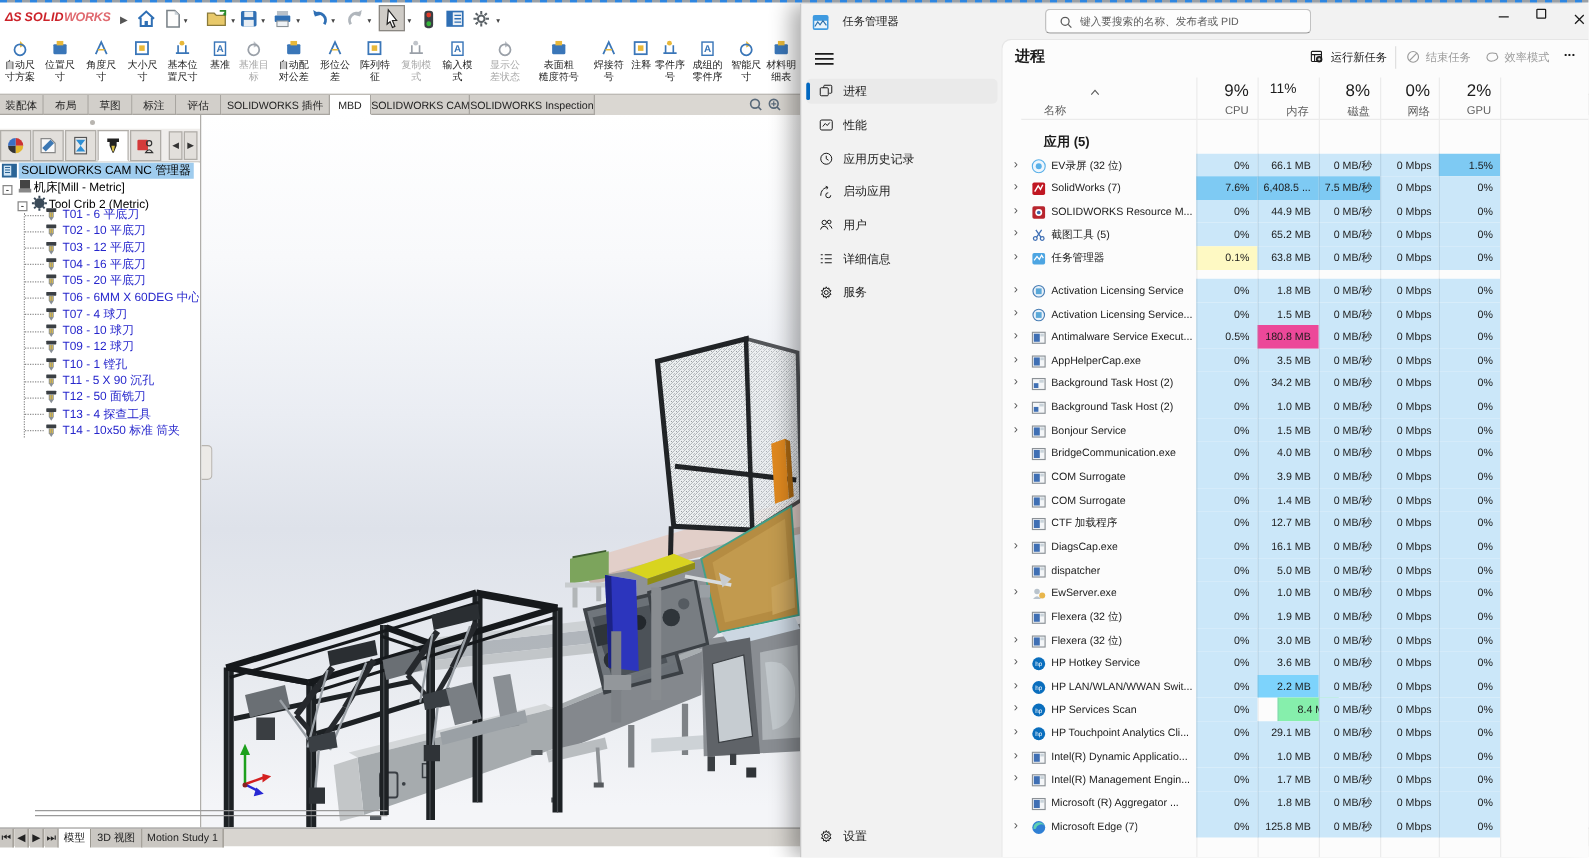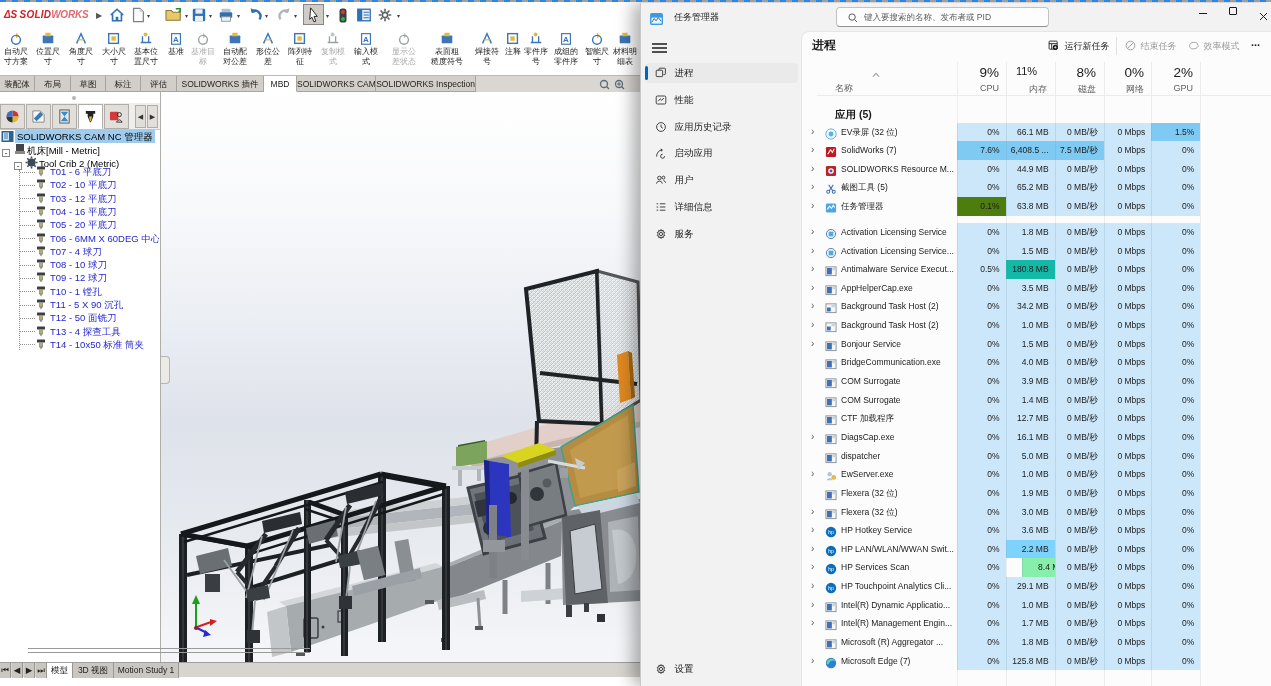--- a/index.html
+++ b/index.html
@@ -794,21 +794,21 @@
           <div class="cell" style="left:462.7px;width:47.6px;background:#cbe7f9">0 Mbps</div>
           <div class="cell" style="left:510.3px;width:49.1px;background:#cbe7f9">0%</div>
         </div>
         <div class="tmrow">
           <div class="chev">›</div>
           <div class="ric16"><svg width="12" height="12" viewBox="0 0 13 13">
               <rect x="1" y="1.5" width="11" height="10" rx="1.5" fill="#4da5e2"></rect>
               <path d="M2.5 8 L5 4.5 L7 7 L9 3.5 L10.5 6" stroke="#fff" stroke-width="1.1" fill="none"></path>
             </svg></div>
           <div class="cname">任务管理器</div>
-          <div class="cell" style="left:316.0px;width:48.6px;background:#4d7c0f">0.1%</div>
+          <div class="cell" style="left:316.0px;width:48.6px;background:#fef9c3">0.1%</div>
           <div class="cell" style="left:364.6px;width:49.0px;background:#cbe7f9">63.8 MB</div>
           <div class="cell" style="left:413.6px;width:49.1px;background:#cbe7f9">0 MB/秒</div>
           <div class="cell" style="left:462.7px;width:47.6px;background:#cbe7f9">0 Mbps</div>
           <div class="cell" style="left:510.3px;width:49.1px;background:#cbe7f9">0%</div>
         </div>
         <div class="tmrow" style="height:7.2px"></div>
         <div class="tmrow">
           <div class="chev">›</div>
           <div class="ric16"><svg width="12" height="12" viewBox="0 0 13 13">
               <circle cx="6.5" cy="6.5" r="5" fill="#eaf2fa" stroke="#4a7fb5"></circle>
@@ -836,21 +836,21 @@
         </div>
         <div class="tmrow">
           <div class="chev">›</div>
           <div class="ric16"><svg width="12" height="12" viewBox="0 0 13 13">
               <rect x="1" y="2" width="11" height="9.5" fill="#f4f6f8" stroke="#8b9196" stroke-width="1"></rect>
               <rect x="2.2" y="3.2" width="5.2" height="7" fill="#3f6fb4"></rect>
               <rect x="7.9" y="3.2" width="3" height="2.4" fill="#c9d3da"></rect>
             </svg></div>
           <div class="cname">Antimalware Service Execut...</div>
           <div class="cell" style="left:316.0px;width:48.6px;background:#cbe7f9">0.5%</div>
-          <div class="cell" style="left:364.6px;width:49.0px;background:#14b8a6">180.8 MB</div>
+          <div class="cell" style="left:364.6px;width:49.0px;background:#ec4899">180.8 MB</div>
           <div class="cell" style="left:413.6px;width:49.1px;background:#cbe7f9">0 MB/秒</div>
           <div class="cell" style="left:462.7px;width:47.6px;background:#cbe7f9">0 Mbps</div>
           <div class="cell" style="left:510.3px;width:49.1px;background:#cbe7f9">0%</div>
         </div>
         <div class="tmrow">
           <div class="chev">›</div>
           <div class="ric16"><svg width="12" height="12" viewBox="0 0 13 13">
               <rect x="1" y="2" width="11" height="9.5" fill="#f4f6f8" stroke="#8b9196" stroke-width="1"></rect>
               <rect x="2.2" y="3.2" width="5.2" height="7" fill="#3f6fb4"></rect>
               <rect x="7.9" y="3.2" width="3" height="2.4" fill="#c9d3da"></rect>

